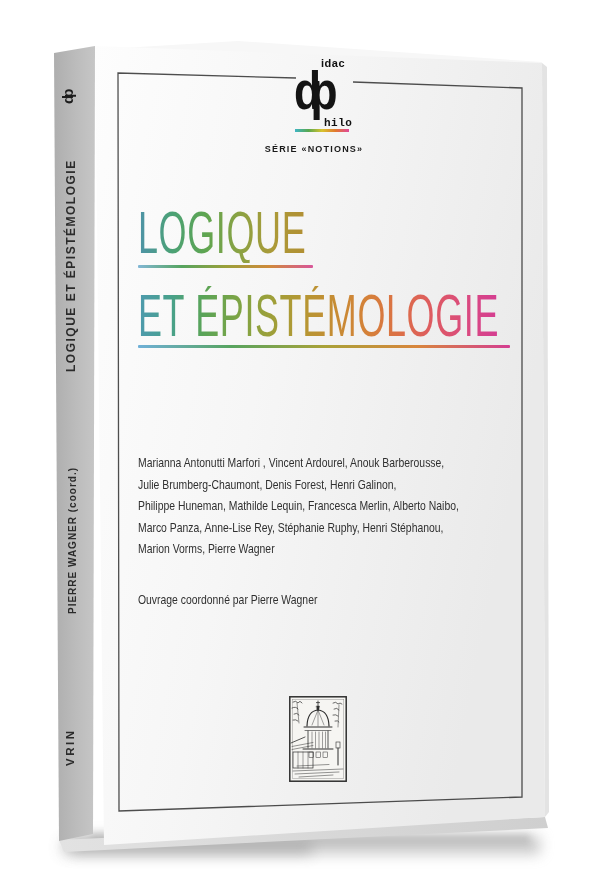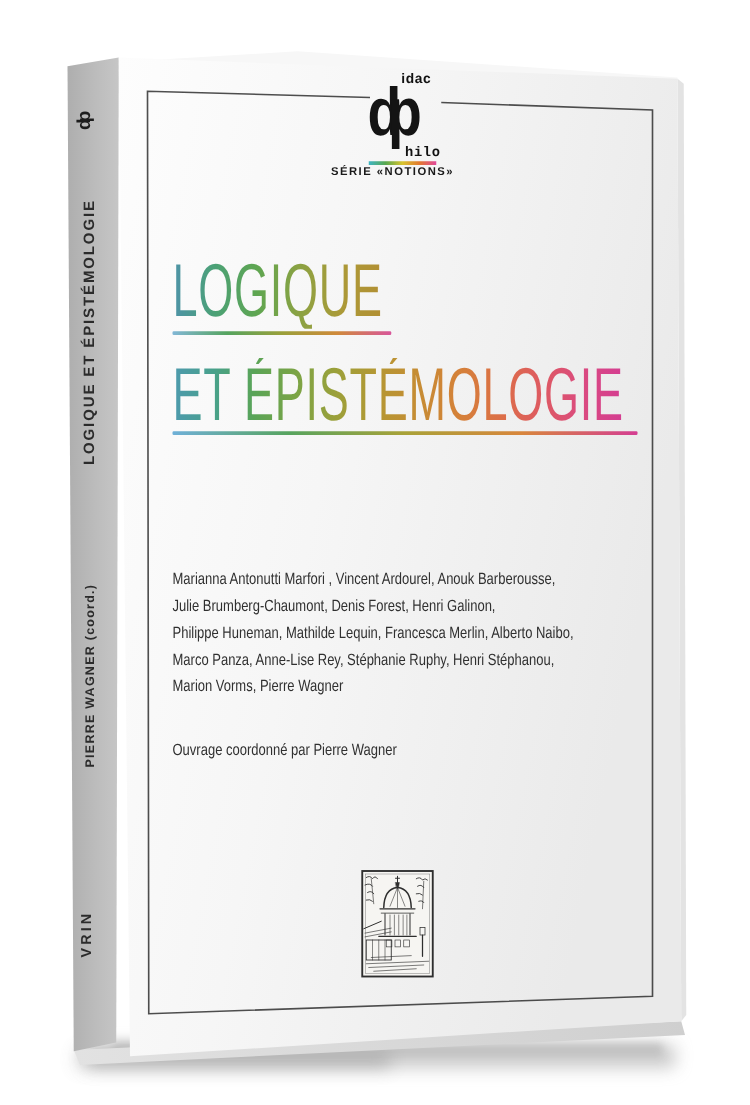--- a/index.html
+++ b/index.html
@@ -13,21 +13,21 @@
   .logo{left:294px;top:60px;width:70px;height:74px;}
   .logo .small{position:absolute;font-weight:bold;font-size:11px;color:#111;
                letter-spacing:0.5px;}
   .logo .idac{left:27px;top:-3px;}
   .logo .hilo{left:30px;top:57px;font-family:Liberation Mono, monospace;}
   .logo .dp{position:absolute;left:0;top:3px;font-size:54px;font-weight:bold;
             color:#141414;line-height:1;letter-spacing:-13px;
             transform:scaleX(.82);transform-origin:left top;}
   .rainbow{position:absolute;left:1px;top:69px;width:54px;height:3px;}
 
-  .series{left:244px;top:132px;width:140px;text-align:center;font-size:9px;
+  .series{left:244px;top:144px;width:140px;text-align:center;font-size:9px;
           font-weight:bold;letter-spacing:1.2px;color:#1a1a1a;}
 
   .title{left:138px;font-size:60px;line-height:1;font-weight:400;
          letter-spacing:1px;white-space:nowrap;transform:scaleX(.60);
          transform-origin:left top;-webkit-background-clip:text;
          background-clip:text;color:transparent;}
   .title1{top:203px;}
   .title2{top:286px;}
   .uline{position:absolute;left:138px;height:3px;z-index:5;border-radius:1px;}
   .uline1{top:265px;width:175px;}

